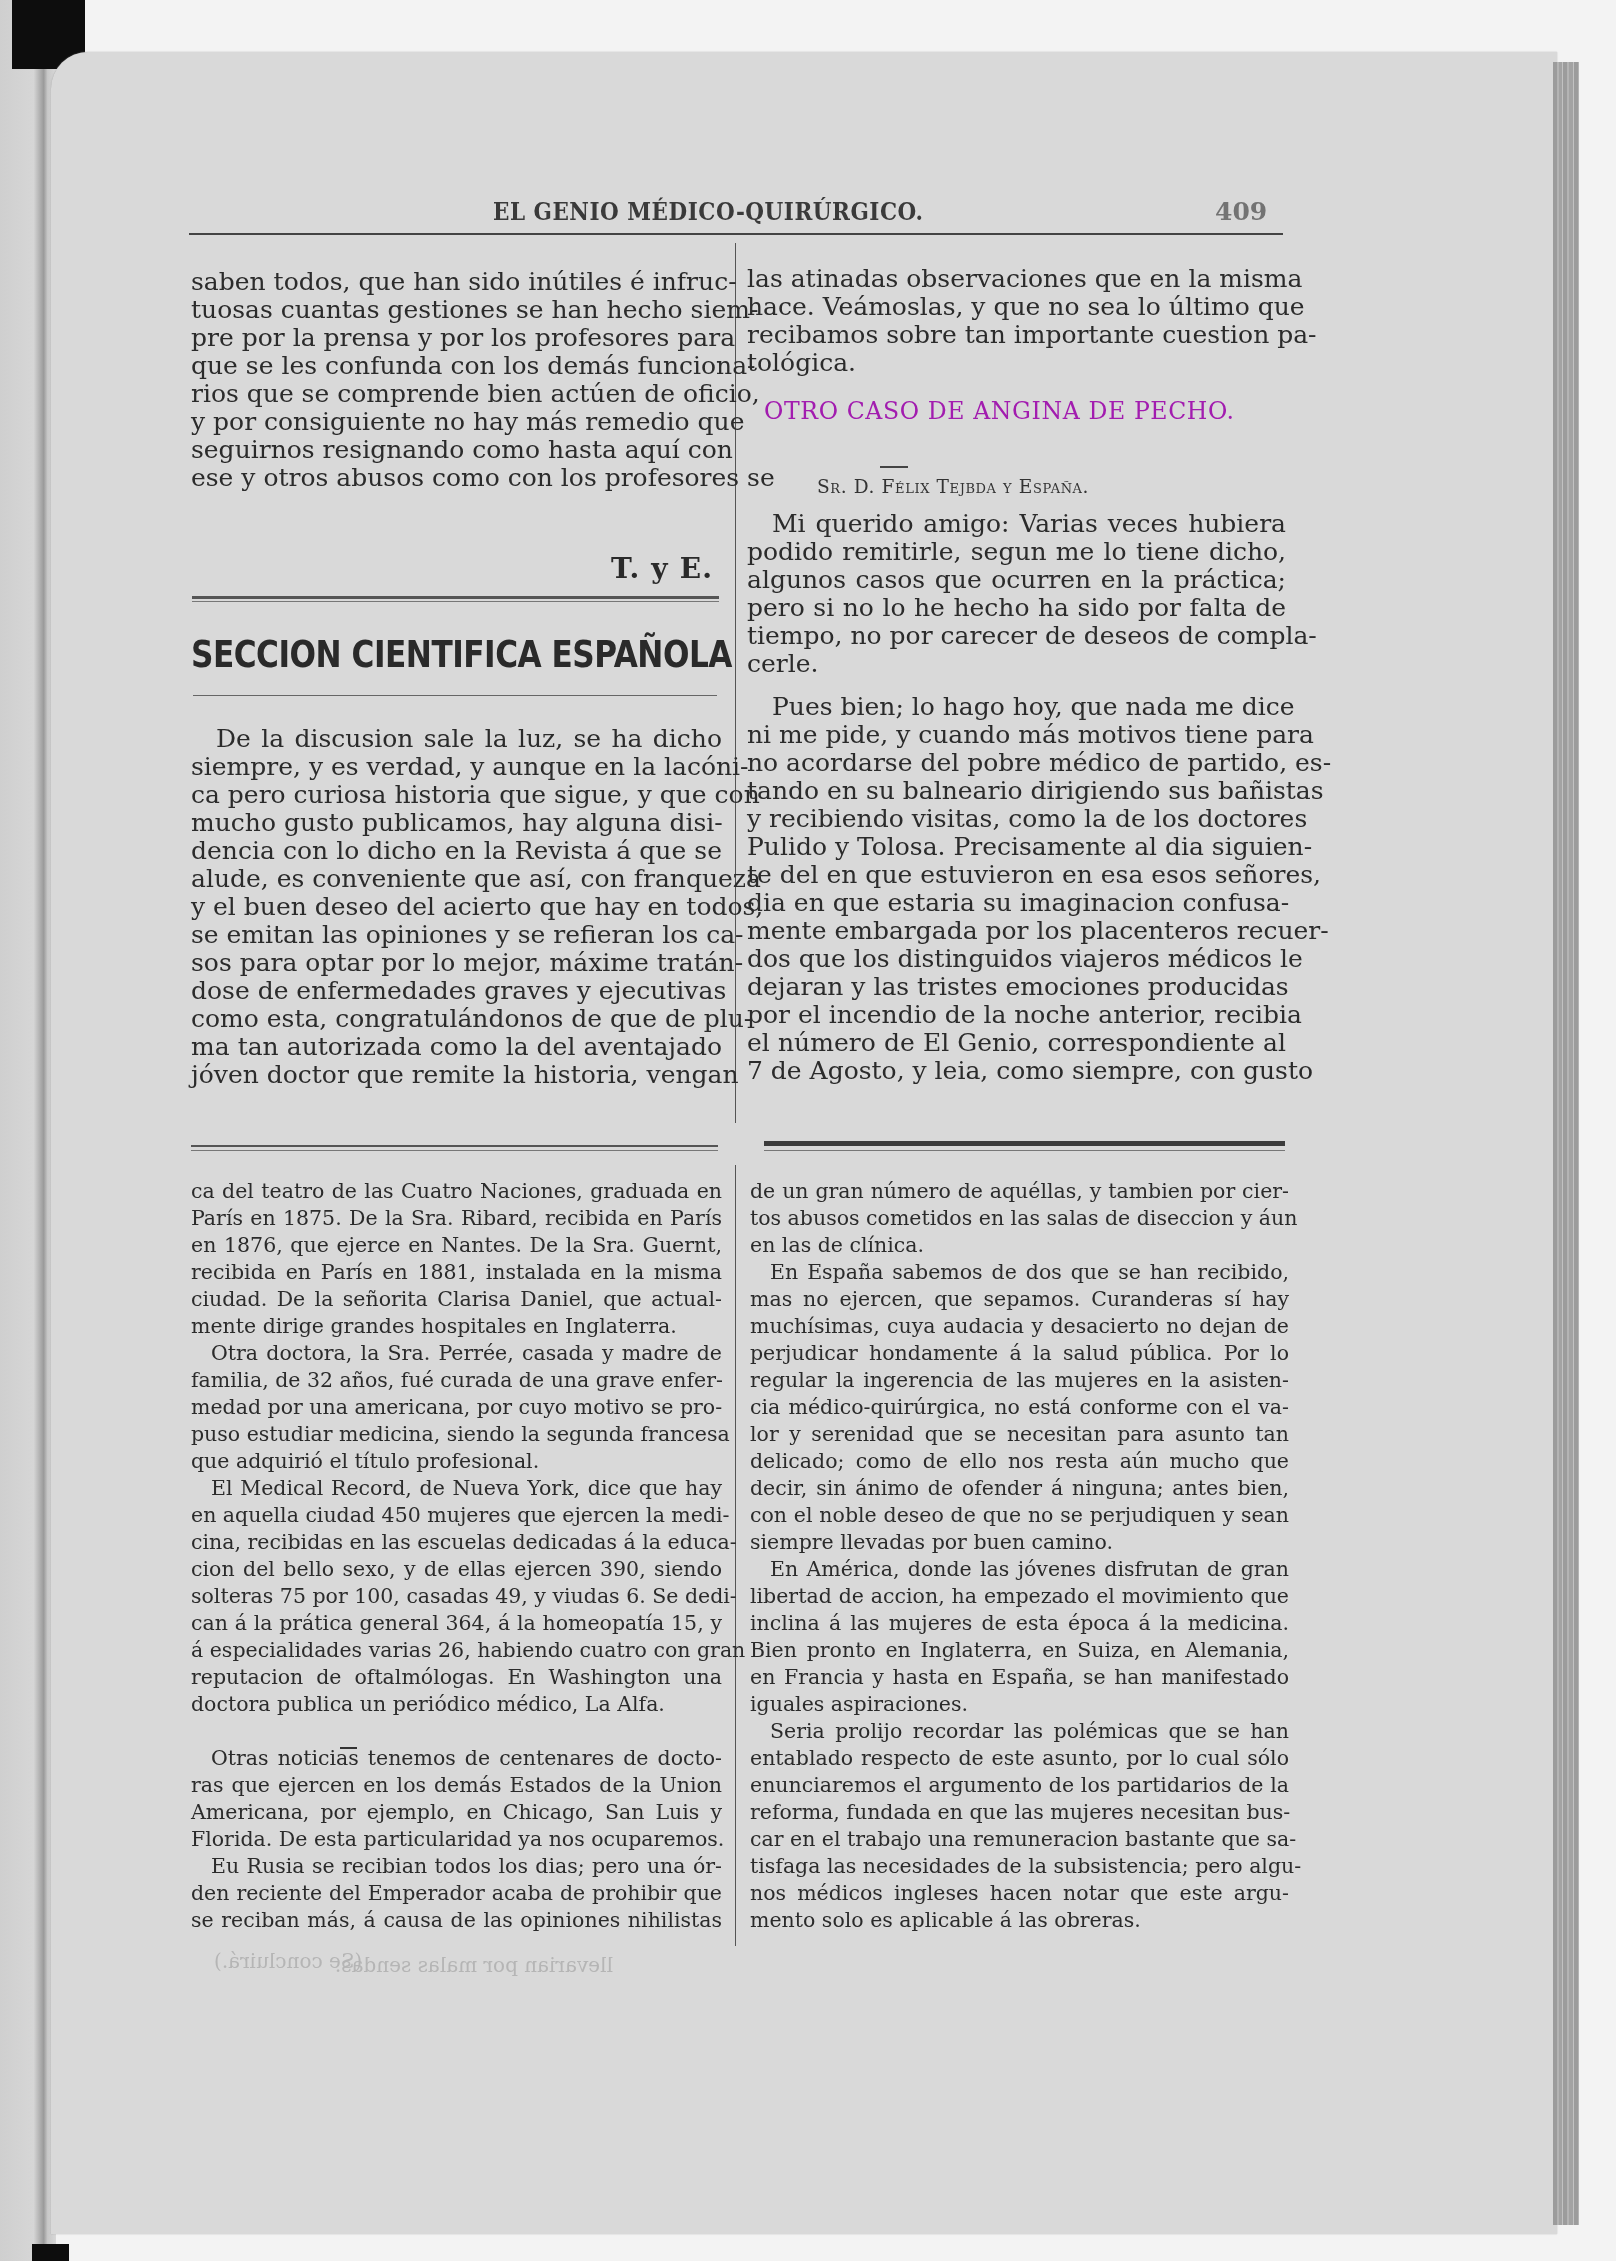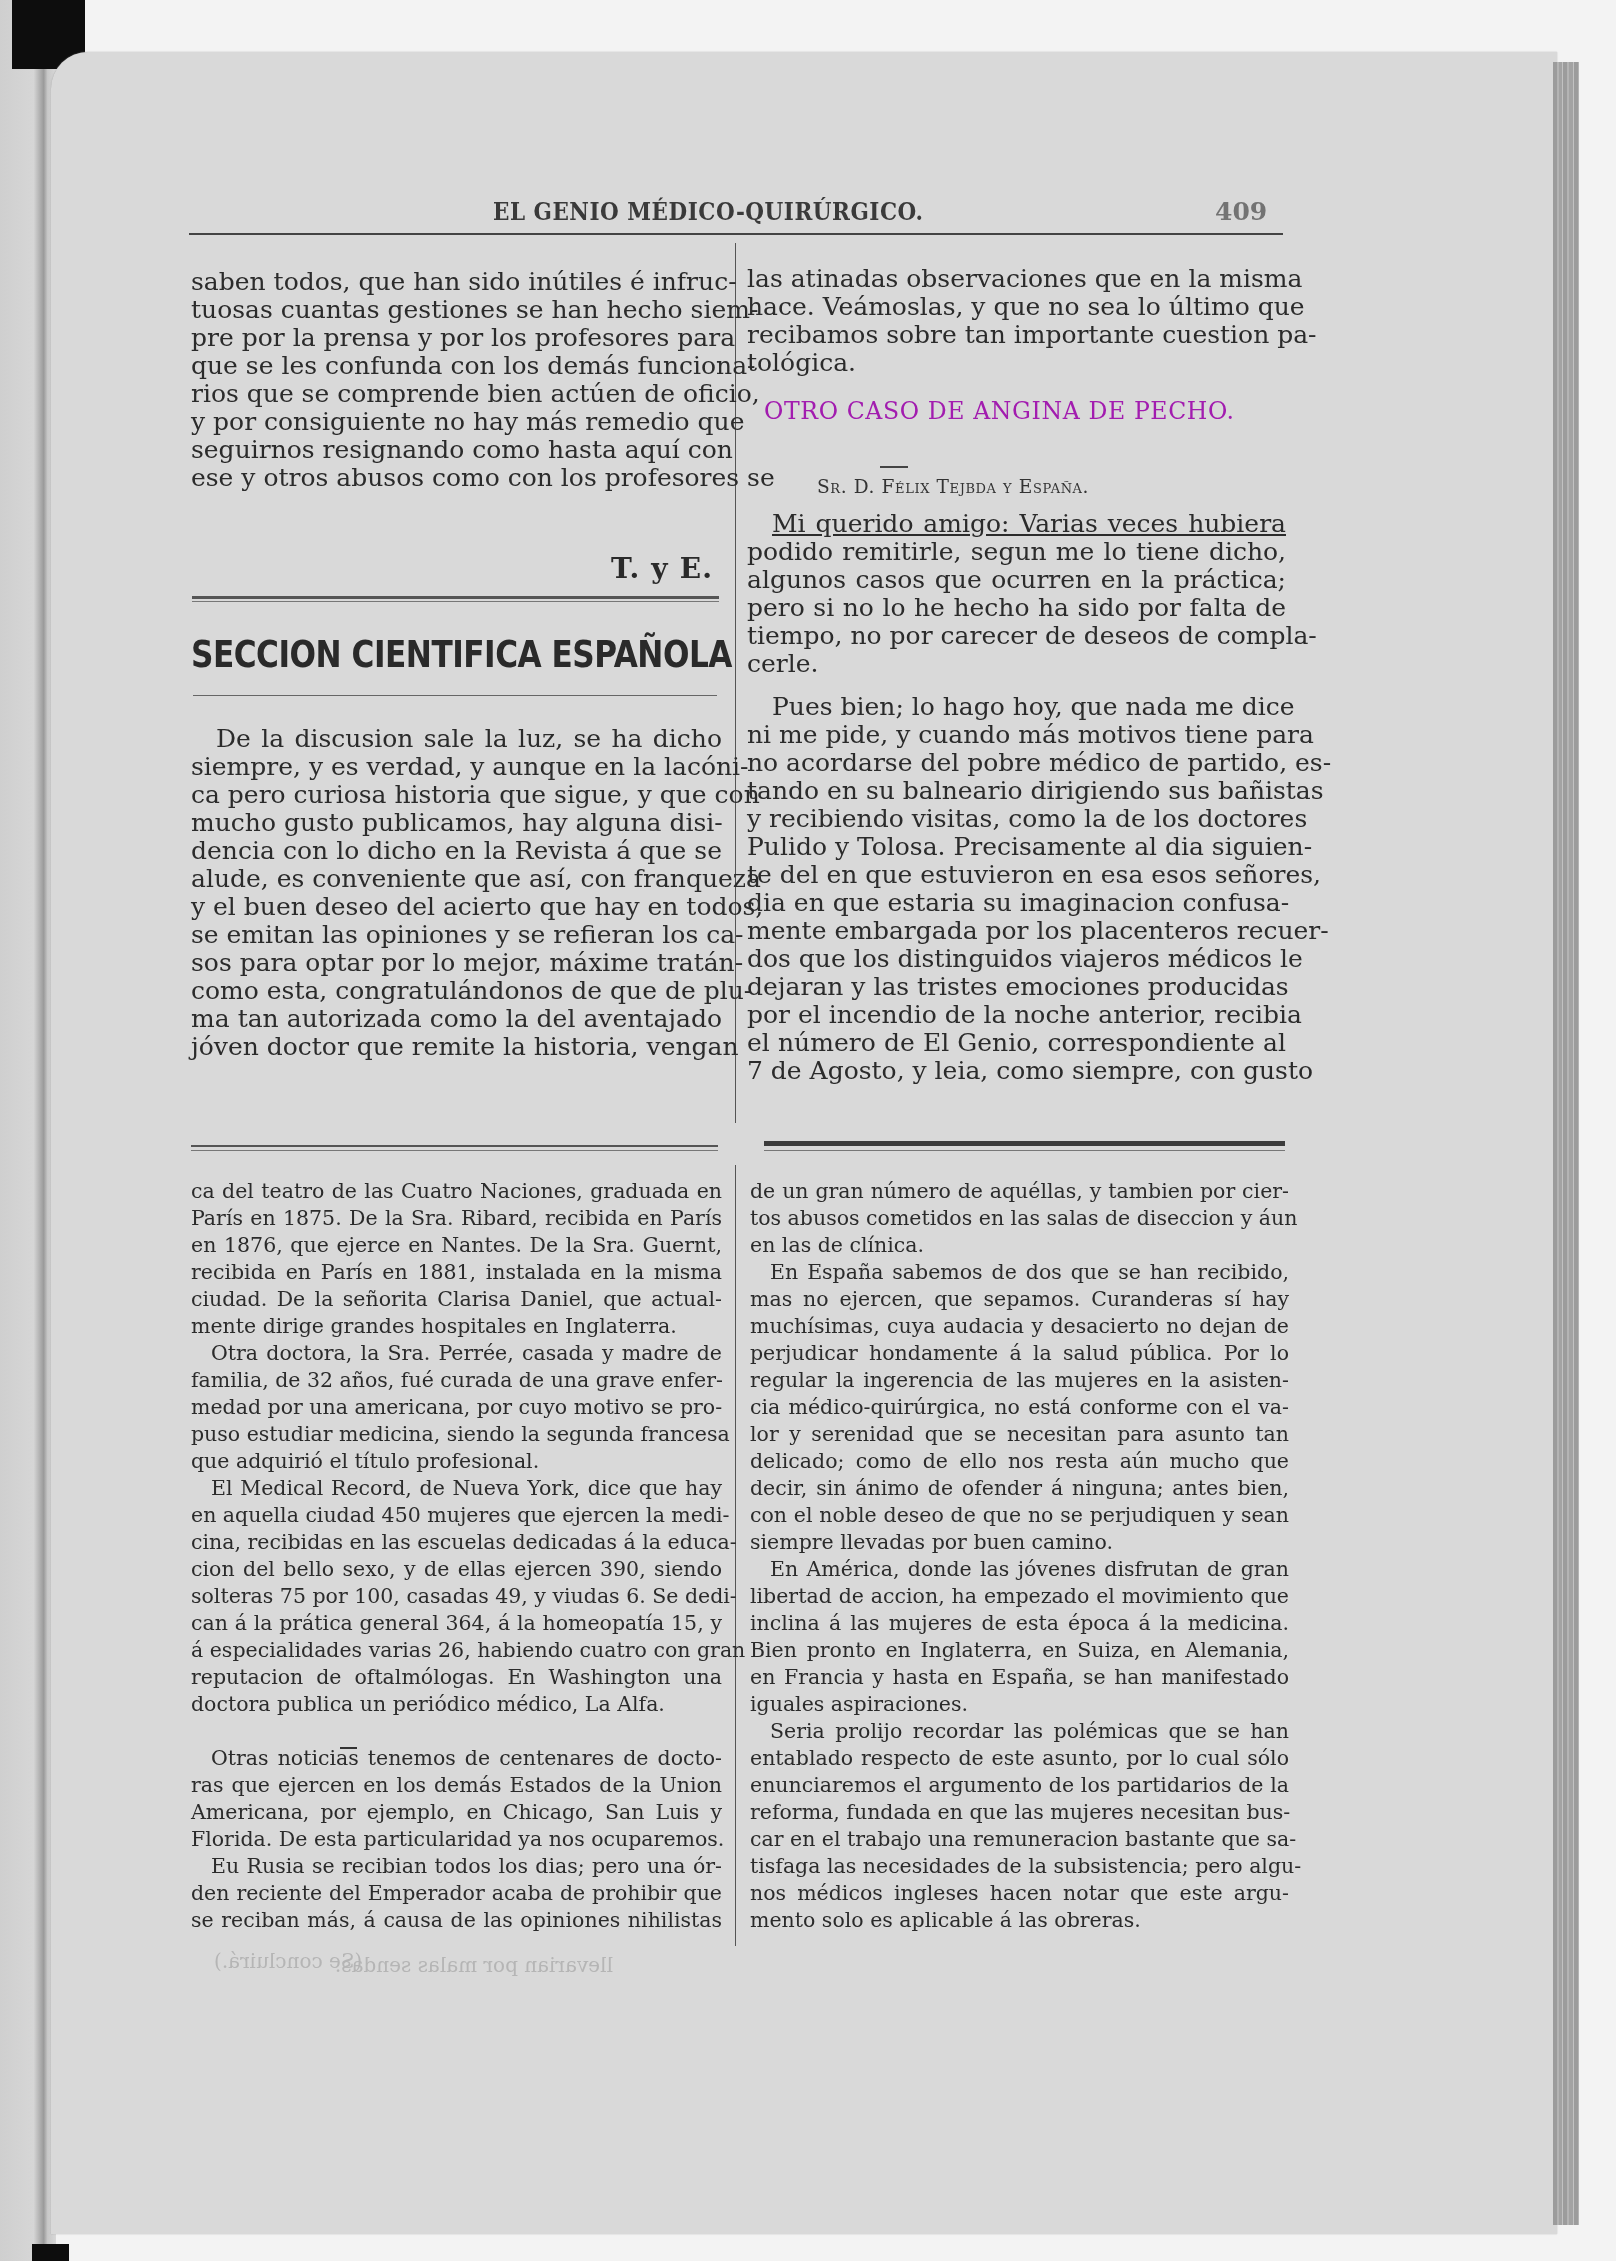--- a/index.html
+++ b/index.html
@@ -126,37 +126,38 @@
   <div class="col" style="left:191px;top:725px;width:531px;">
     <span class="line" style="padding-left:25px;">De la discusion sale la luz, se ha dicho</span>
     <span class="line">siempre, y es verdad, y aunque en la lacóni-</span>
     <span class="line">ca pero curiosa historia que sigue, y que con</span>
     <span class="line">mucho gusto publicamos, hay alguna disi-</span>
     <span class="line">dencia con lo dicho en la Revista á que se</span>
     <span class="line">alude, es conveniente que así, con franqueza</span>
     <span class="line">y el buen deseo del acierto que hay en todos,</span>
     <span class="line">se emitan las opiniones y se refieran los ca-</span>
     <span class="line">sos para optar por lo mejor, máxime tratán-</span>
+    <span class="line">dose de enfermedades graves y ejecutivas</span>
     <span class="line">como esta, congratulándonos de que de plu-</span>
     <span class="line">ma tan autorizada como la del aventajado</span>
     <span class="line">jóven doctor que remite la historia, vengan</span>
   </div>
 
   <div class="col" style="left:747px;top:265px;width:539px;">
     <span class="line">las atinadas observaciones que en la misma</span>
     <span class="line">hace. Veámoslas, y que no sea lo último que</span>
     <span class="line">recibamos sobre tan importante cuestion pa-</span>
     <span class="line last">tológica.</span>
   </div>
   <div class="article-title">OTRO CASO DE ANGINA DE PECHO.</div>
   <div class="short-rule"></div>
   <div class="addressee">Sr. D. Félix Tejbda y España.</div>
 
   <div class="col" style="left:747px;top:510px;width:539px;">
-    <span class="line" style="padding-left:25px;text-decoration:underline;">Mi querido amigo: Varias veces hubiera</span>
+    <span class="line" style="padding-left:25px;">Mi querido amigo: Varias veces hubiera</span>
     <span class="line">podido remitirle, segun me lo tiene dicho,</span>
     <span class="line">algunos casos que ocurren en la práctica;</span>
     <span class="line">pero si no lo he hecho ha sido por falta de</span>
     <span class="line">tiempo, no por carecer de deseos de compla-</span>
     <span class="line last">cerle.</span>
   </div>
 
   <div class="col" style="left:747px;top:693px;width:539px;">
     <span class="line" style="padding-left:25px;">Pues bien; lo hago hoy, que nada me dice</span>
     <span class="line">ni me pide, y cuando más motivos tiene para</span>

